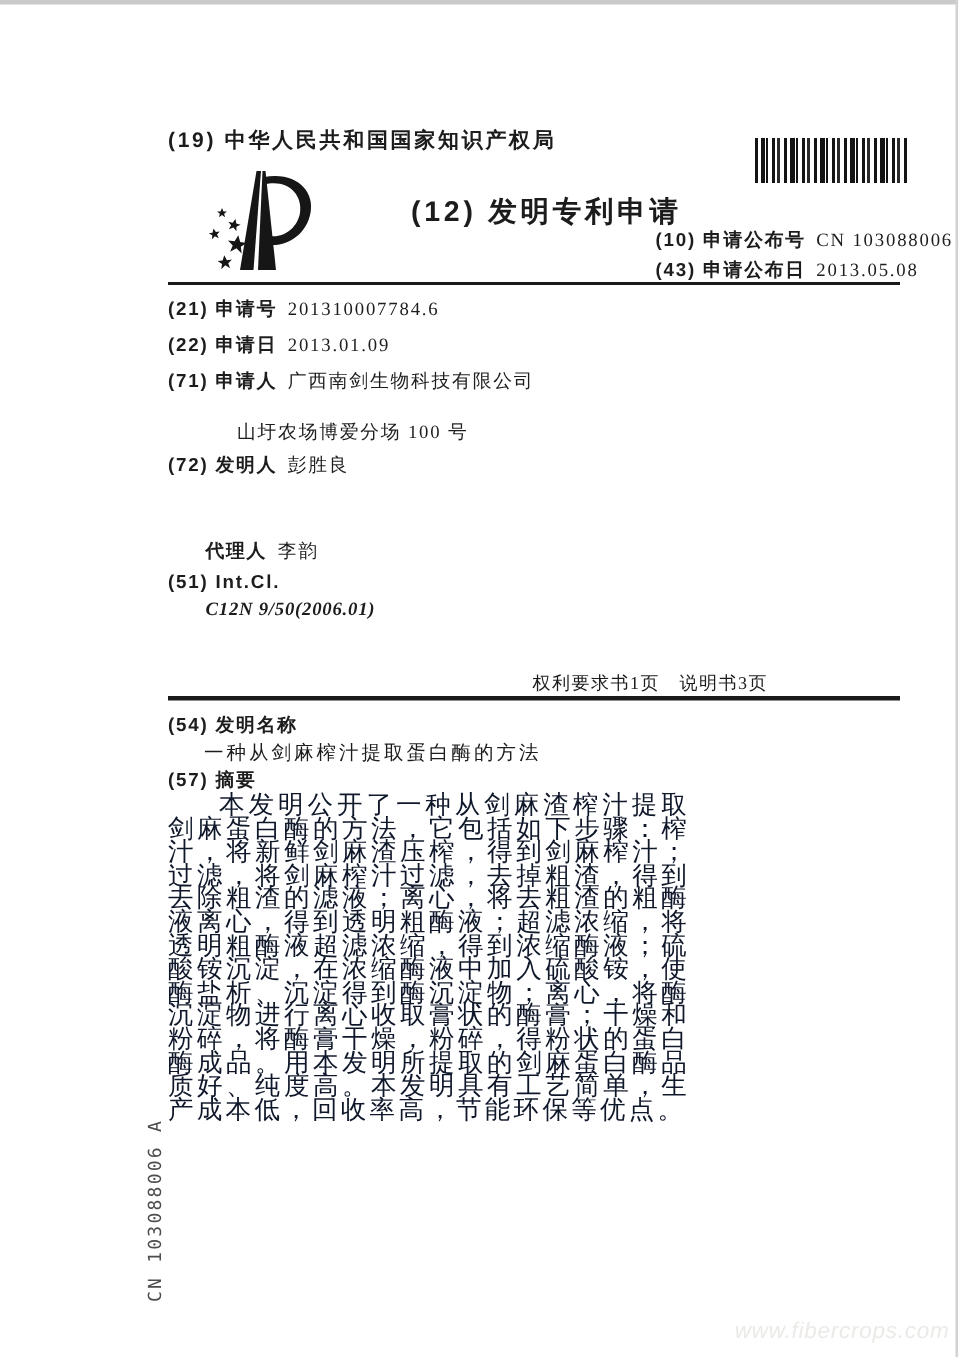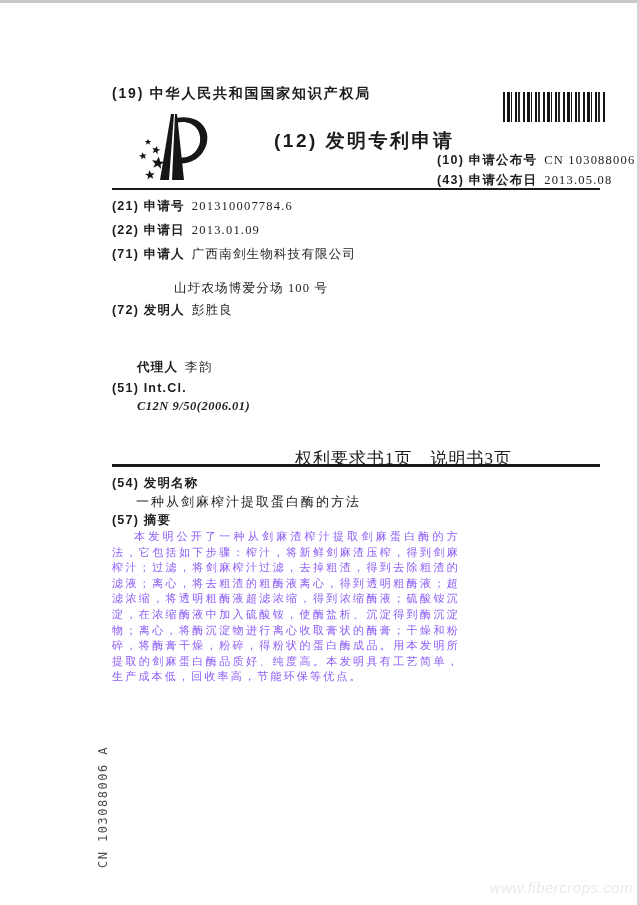--- a/index.html
+++ b/index.html
@@ -20,27 +20,27 @@
   .office{font-family:"Liberation Sans",sans-serif;font-weight:bold;font-size:14px;letter-spacing:1.8px;white-space:nowrap;}
   .doctype{font-family:"Liberation Sans",sans-serif;font-weight:bold;font-size:19px;letter-spacing:2.5px;white-space:nowrap;}
   .rule{background:#1a1a1a;}
   .barcode{
     width:102px;height:30px;
     background:repeating-linear-gradient(90deg,
       #141414 0 2px,#fff 2px 4px,#141414 4px 7px,#fff 7px 8px,
       #141414 8px 9px,#fff 9px 12px,#141414 12px 14px,#fff 14px 15px,
       #2a2a2a 15px 17px,#fff 17px 20px);
   }
-  .pages-info{font-size:17px;letter-spacing:1px;white-space:nowrap;text-align:center;}
+  .pages-info{font-size:12px;letter-spacing:1px;white-space:nowrap;text-align:center;}
   .title-name{font-size:13px;letter-spacing:2px;white-space:nowrap;}
   .intcl-val{font-style:italic;font-weight:bold;letter-spacing:0.5px;}
   .abstract{
     width:348px;
-    font-size:11px;line-height:15.6px;letter-spacing:2.2px;
-    text-align:justify;text-indent:2em;color:#8b5cf6;
+    font-size:17px;line-height:15.6px;letter-spacing:2.2px;
+    text-align:justify;text-indent:2em;color:#0f172a;
   }
   .side-num{
     width:140px;text-align:center;
     transform:rotate(-90deg);transform-origin:center center;
     font-family:"DejaVu Sans Mono",monospace;
     font-size:12px;letter-spacing:1.5px;color:#4d4d4d;white-space:nowrap;
   }
   .watermark{
     text-align:right;line-height:19px;
     font-size:15.5px;letter-spacing:1px;
@@ -90,21 +90,21 @@
   <div class="abs line" style="left:112px;top:198px">
     <span class="b">(21) 申请号</span><span class="v">201310007784.6</span>
   </div>
   <div class="abs line" style="left:112px;top:222px">
     <span class="b">(22) 申请日</span><span class="v">2013.01.09</span>
   </div>
   <div class="abs line" style="left:112px;top:246px">
     <span class="b">(71) 申请人</span><span class="v">广西南剑生物科技有限公司</span>
   </div>
   <div class="abs line" style="left:158px;top:280px">
-    <span class="v" style="margin-left:16px">山圩农场博爱分场 100 号</span>
+    <span class="v" style="margin-left:0">山圩农场博爱分场 100 号</span>
   </div>
   <div class="abs line" style="left:112px;top:302px">
     <span class="b">(72) 发明人</span><span class="v">彭胜良</span>
   </div>
   <div class="abs line" style="left:137px;top:359px">
     <span class="b">代理人</span><span class="v">李韵</span>
   </div>
   <div class="abs line" style="left:112px;top:381px">
     <span class="b">(51) Int.Cl.</span>
   </div>

